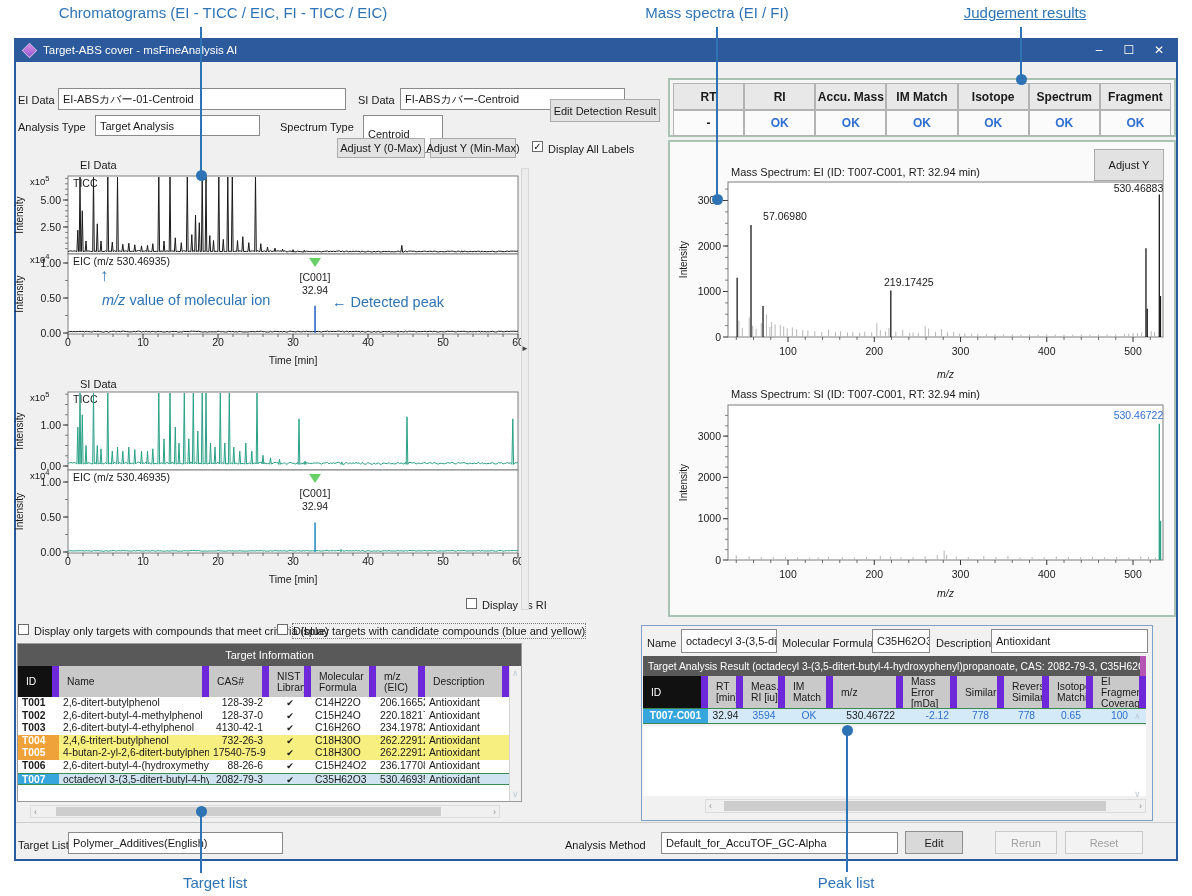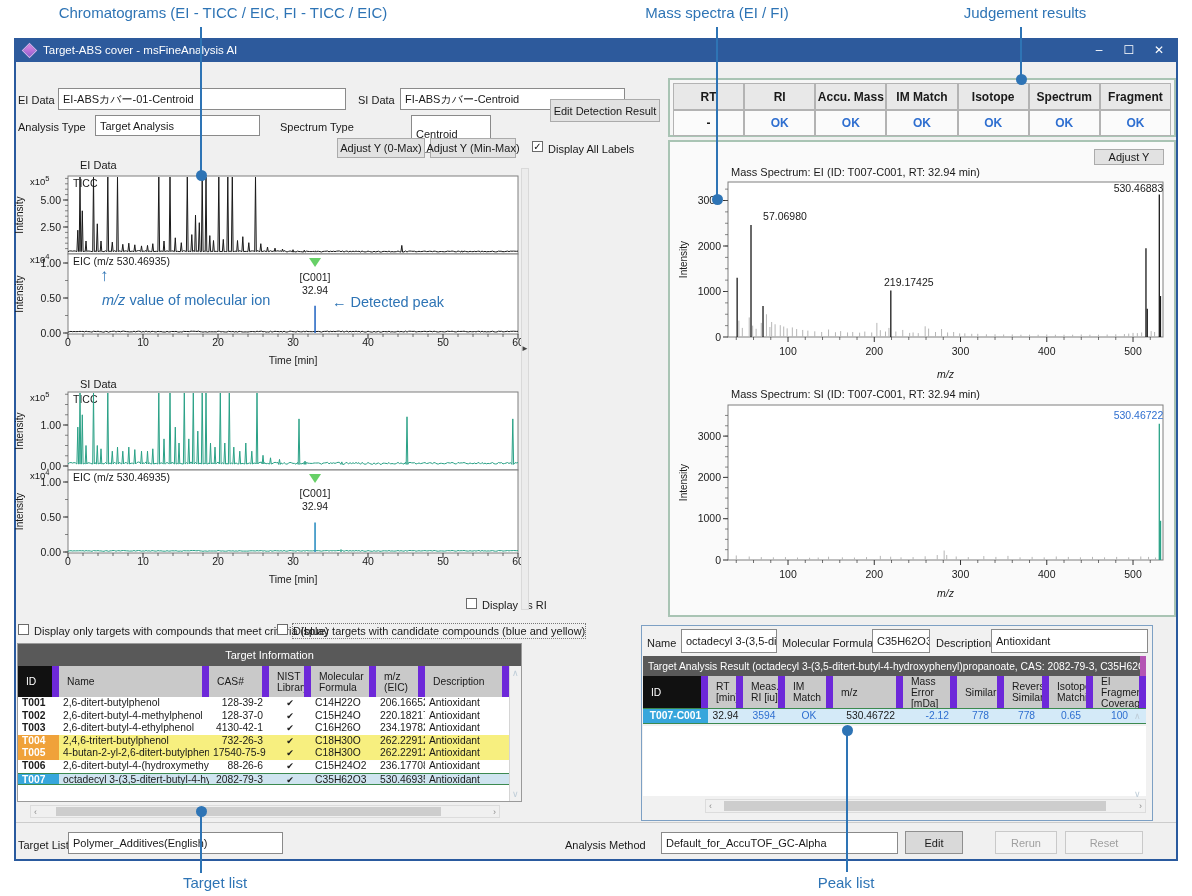--- a/index.html
+++ b/index.html
@@ -65,21 +65,21 @@
   .dotted { outline:1px dotted #777777; }
   svg text { font-family:"Liberation Sans", sans-serif; }
 </style>
 </head>
 <body>
 
 <div id="stage">
 
   <div class="abs ann" style="left:223px; top:4px; transform:translateX(-50%);">Chromatograms (EI - TICC / EIC, FI - TICC / EIC)</div>
   <div class="abs ann" style="left:717px; top:4px; transform:translateX(-50%);">Mass spectra (EI / FI)</div>
-  <div class="abs ann" style="left:1025px; top:4px; transform:translateX(-50%);">Judgement results</div>
+  <div class="abs ann" style="left:1025px; top:4px; transform:translateX(-50%);text-decoration:underline;">Judgement results</div>
   <div class="abs ann" style="left:215px; top:874px; transform:translateX(-50%);">Target list</div>
   <div class="abs ann" style="left:846px; top:874px; transform:translateX(-50%);">Peak list</div>
 
   <div class="abs ann-line" style="left:200px; top:27px; height:145px; z-index:40;"></div>
   <div class="abs ann-dot" style="left:196px; top:170px; z-index:40;"></div>
   <div class="abs ann-line" style="left:716px; top:27px; height:169px; z-index:40;"></div>
   <div class="abs ann-dot" style="left:712px; top:194px; z-index:40;"></div>
   <div class="abs ann-line" style="left:1020px; top:27px; height:48px; z-index:40;"></div>
   <div class="abs ann-dot" style="left:1016px; top:74px; z-index:40;"></div>
   <div class="abs ann-dot" style="left:196px; top:806px; z-index:40;"></div>
@@ -101,21 +101,21 @@
 
   <div class="abs lbl" style="left:18px; top:93px;">EI Data</div>
   <div class="abs field" style="left:58px; top:88px; width:288px; height:22px;">EI-ABSカバー-01-Centroid</div>
   <div class="abs lbl" style="left:358px; top:93px;">SI Data</div>
   <div class="abs field" style="left:400px; top:88px; width:225px; height:22px;">FI-ABSカバー-Centroid</div>
   <div class="abs btn" style="left:550px; top:99px; width:110px; height:23px;">Edit Detection Result</div>
 
   <div class="abs lbl" style="left:18px; top:120px;">Analysis Type</div>
   <div class="abs field" style="left:95px; top:115px; width:165px; height:21px;">Target Analysis</div>
   <div class="abs lbl" style="left:280px; top:120px;">Spectrum Type</div>
-  <div class="abs field" style="left:363px; top:115px; width:80px; height:38px;margin-left:48px;">Centroid</div>
+  <div class="abs field" style="left:363px; top:115px; width:80px; height:38px;">Centroid</div>
 
   <div class="abs btn" style="left:337px; top:138px; width:88px; height:20px;">Adjust Y (0-Max)</div>
   <div class="abs btn" style="left:430px; top:138px; width:86px; height:20px;">Adjust Y (Min-Max)</div>
   <div class="abs cb" style="left:532px; top:141px;">✓</div>
   <div class="abs lbl" style="left:548px; top:142px;">Display All Labels</div>
 
   <div class="abs lbl" style="left:80px; top:158px;">EI Data</div>
   <div class="abs" style="left:14px; top:170px; width:514px; height:208px;"><svg width="514" height="208">
         <rect x="54" y="6" width="450" height="78" fill="#ffffff" stroke="#7f7f7f" stroke-width="1"></rect>
         <rect x="54" y="84" width="450" height="80" fill="#ffffff" stroke="#7f7f7f" stroke-width="1"></rect>
@@ -305,21 +305,21 @@
         <div class="jcell jval ok">OK</div>
         <div class="jcell jval ok">OK</div>
         <div class="jcell jval ok">OK</div>
         <div class="jcell jval ok">OK</div>
         <div class="jcell jval ok">OK</div>
         <div class="jcell jval ok">OK</div>
       </div>
   </div>
 
   <div class="abs specpanel" style="left:668px; top:140px; width:508px; height:477px;"></div>
-  <div class="abs btn" style="left:1094px; top:149px; width:70px; height:16px;">Adjust Y</div>
+  <div class="abs btn" style="left:1094px; top:149px; width:70px; height:32px;">Adjust Y</div>
   <div class="abs lbl" style="left:731px; top:165px;">Mass Spectrum: EI (ID: T007-C001, RT: 32.94 min)</div>
   <div class="abs" style="left:676px; top:178px; width:500px; height:210px;"><svg width="500" height="210">
         <rect x="52" y="4" width="435" height="155" fill="#ffffff" stroke="#7f7f7f" stroke-width="1"></rect>
         <line x1="47" y1="159" x2="52" y2="159" stroke="#333" stroke-width="1"></line>
         <text x="45" y="162.5" text-anchor="end" font-size="10.5" fill="#1a1a1a">0</text>
         <line x1="47" y1="113.5" x2="52" y2="113.5" stroke="#333" stroke-width="1"></line>
         <text x="45" y="117" text-anchor="end" font-size="10.5" fill="#1a1a1a">1000</text>
         <line x1="47" y1="68" x2="52" y2="68" stroke="#333" stroke-width="1"></line>
         <text x="45" y="71.5" text-anchor="end" font-size="10.5" fill="#1a1a1a">2000</text>
         <line x1="47" y1="22.5" x2="52" y2="22.5" stroke="#333" stroke-width="1"></line>

